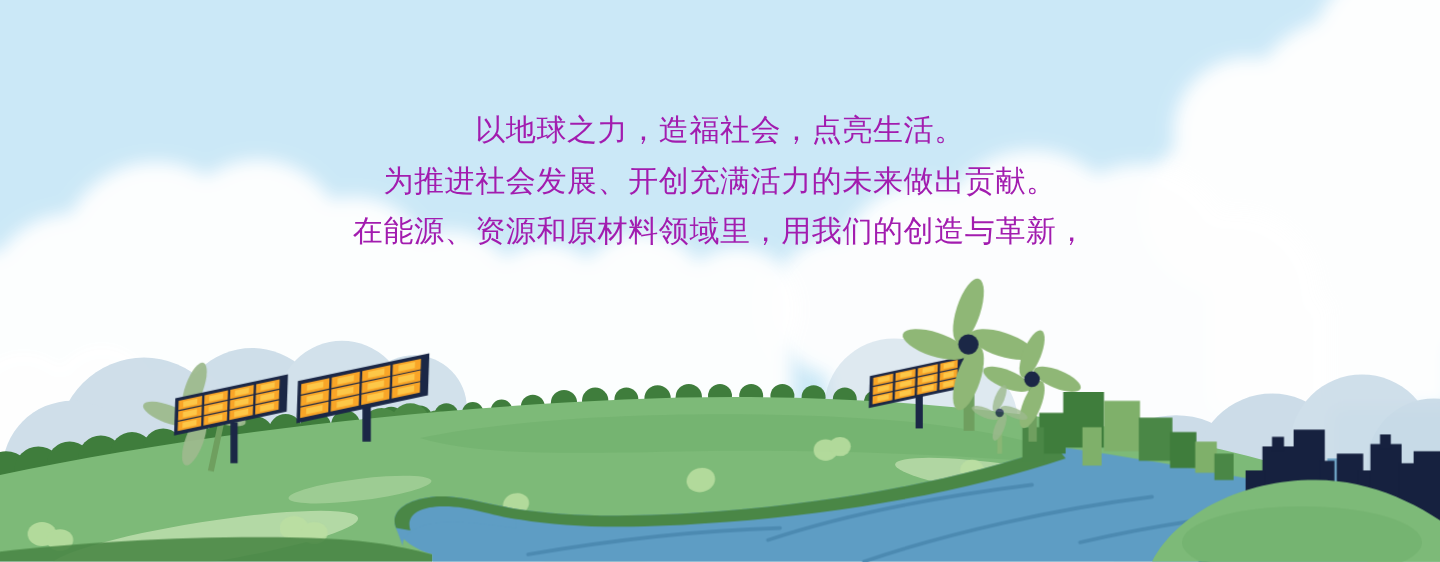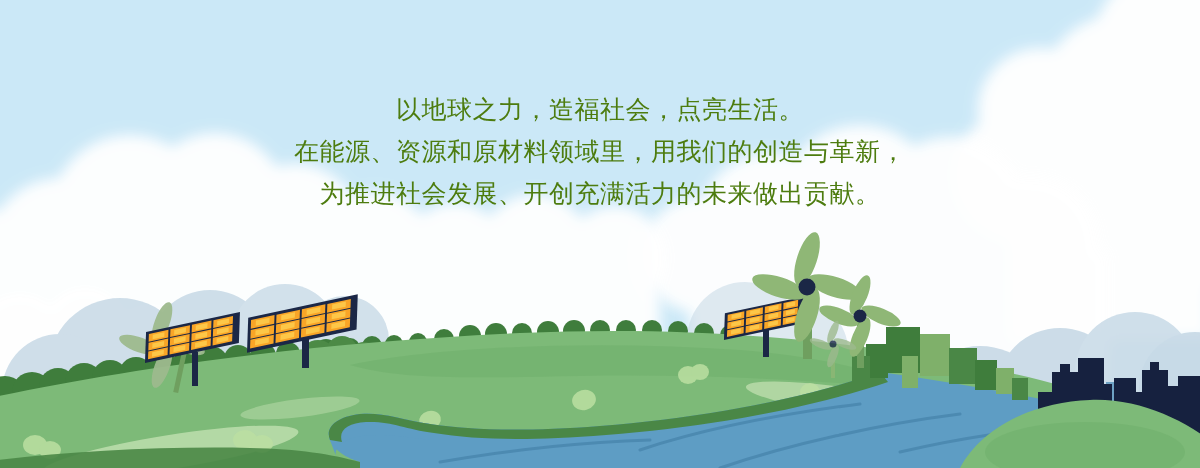--- a/index.html
+++ b/index.html
@@ -33,21 +33,21 @@
     text-align: center;
     z-index: 40;
     pointer-events: none;
   }
   #tagline .line {
     display: block;
     font-family: "Liberation Sans", "DejaVu Sans", sans-serif;
     font-size: 25px;
     line-height: 42px;
     letter-spacing: 0.5px;
-    color: #4d7c0f;
+    color: #a21caf;
     white-space: nowrap;
     font-weight: 400;
   }
 </style>
 </head>
 <body>
 
 <div id="banner">
 
   <svg id="scene" viewBox="0 0 1200 468" preserveAspectRatio="none">
@@ -400,17 +400,17 @@
           </g>
           <circle cx="0" cy="0" r="3.5" fill="#1b2746"></circle>
         </g>
       </g>
 
     </g>
   </svg>
 
   <div id="tagline">
     <span class="line">以地球之力，造福社会，点亮生活。</span>
+    <span class="line">为推进社会发展、开创充满活力的未来做出贡献。</span>
     <span class="line">在能源、资源和原材料领域里，用我们的创造与革新，</span>
-    <span class="line">为推进社会发展、开创充满活力的未来做出贡献。</span>
   </div>
 
 </div>
 
 </body></html>

